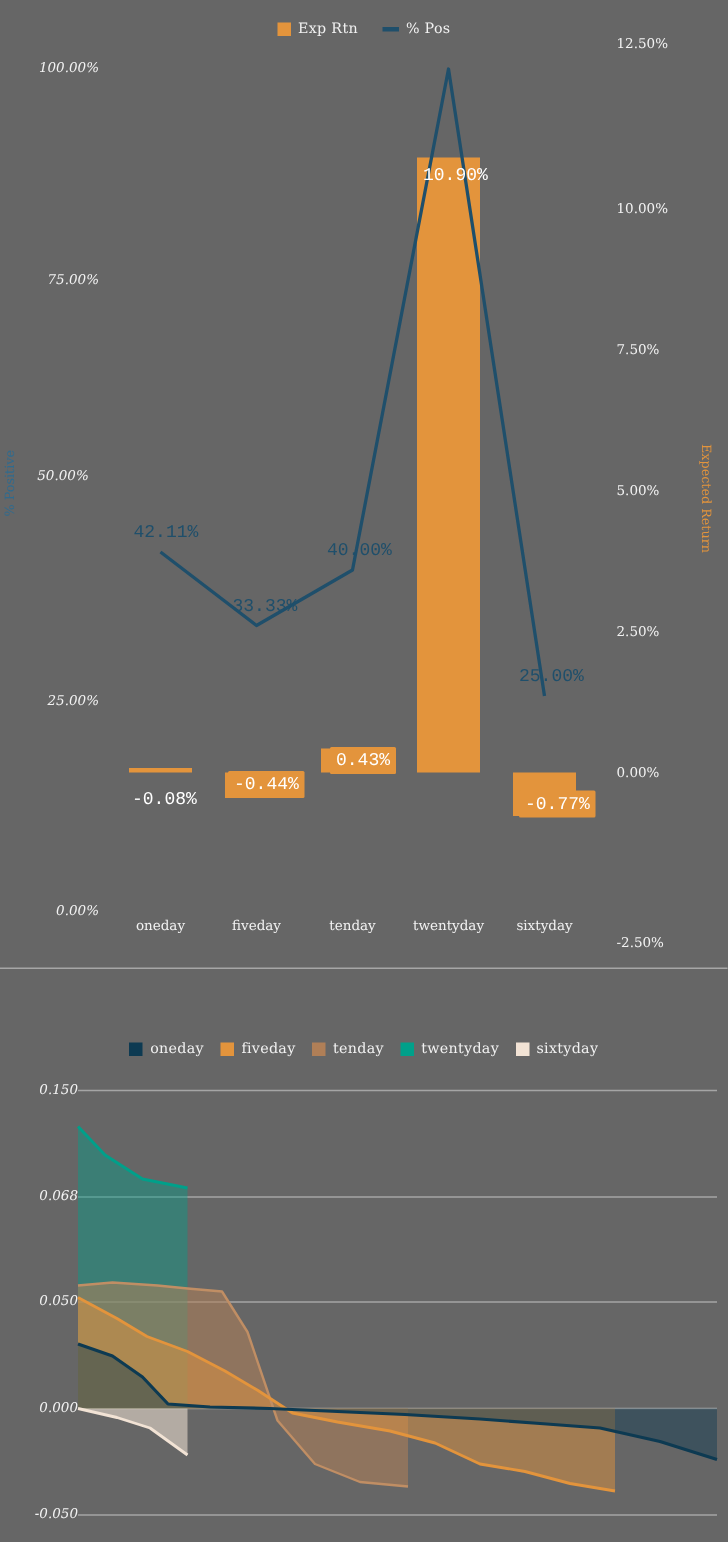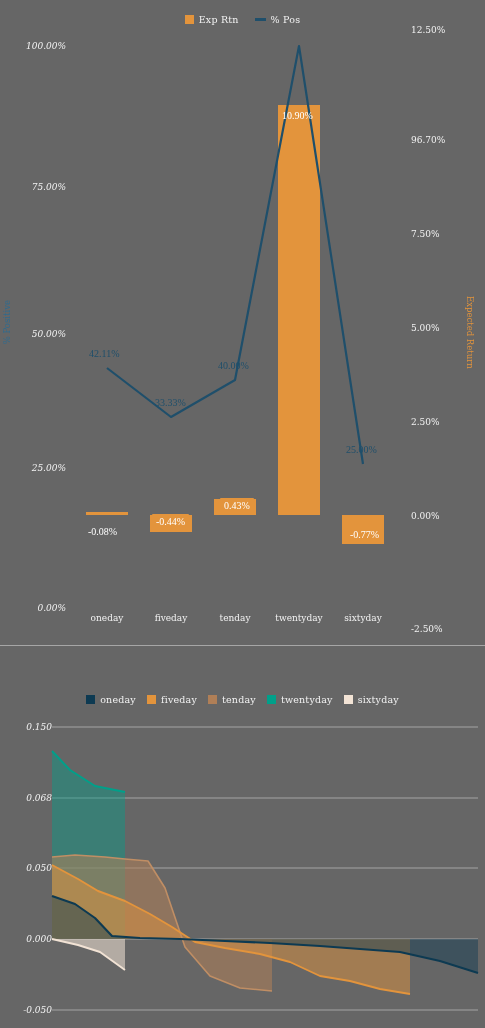--- a/index.html
+++ b/index.html
@@ -20,21 +20,21 @@
   .leg-label{white-space:nowrap;}
 
   .axlabel{position:absolute;font-size:9px;white-space:nowrap;}
   .ax-left{text-align:right;font-style:italic;}
   .vtitle{position:absolute;font-size:8.5px;white-space:nowrap;
           writing-mode:vertical-rl;}
   #ytitle-left{transform:rotate(180deg);left:2px;top:300px;color:#2f6b8f;}
   #ytitle-right{left:465px;top:296px;color:#e3943c;}
 
   svg{display:block;position:absolute;left:0;top:0;overflow:visible;}
-  .dlabel{position:absolute;font-size:10px;white-space:nowrap;font-family:Liberation Serif, serif;}
+  .dlabel{position:absolute;font-size:12px;white-space:nowrap;font-family:Liberation Mono, monospace;}
   .dlabel.pos{color:#1f4f6b;}
   .dlabel.bar{color:#ffffff;background:#e3943c;padding:2px 4px;border-radius:1px;}
   .dlabel.barplain{color:#ffffff;}
   .cat{position:absolute;font-size:9px;text-align:center;white-space:nowrap;}
 </style>
 </head>
 <body>
 
 <div class="panel" id="top-panel">
 
@@ -44,26 +44,26 @@
       <span class="leg-label">Exp Rtn</span>
     </span>
     <span class="leg-item">
       <span class="sw line" style="background:#1f4f6b"></span>
       <span class="leg-label">% Pos</span>
     </span>
   </div>
 
   <div class="axlabel ax-left" style="left:18px;top:41px;width:48px;">100.00%</div>
   <div class="axlabel ax-left" style="left:18px;top:182px;width:48px;">75.00%</div>
-  <div class="axlabel ax-left" style="left:18px;top:329px;width:48px;">50.00%</div>
+  <div class="axlabel ax-left" style="left:18px;top:313px;width:48px;text-align:center;">50.00%</div>
   <div class="axlabel ax-left" style="left:18px;top:463px;width:48px;">25.00%</div>
   <div class="axlabel ax-left" style="left:18px;top:603px;width:48px;">0.00%</div>
 
   <div class="axlabel" style="left:411px;top:25px;">12.50%</div>
-  <div class="axlabel" style="left:411px;top:135px;">96.70%</div>
+  <div class="axlabel" style="left:411px;top:135px;">10.00%</div>
   <div class="axlabel" style="left:411px;top:229px;">7.50%</div>
   <div class="axlabel" style="left:411px;top:323px;">5.00%</div>
   <div class="axlabel" style="left:411px;top:417px;">2.50%</div>
   <div class="axlabel" style="left:411px;top:511px;">0.00%</div>
   <div class="axlabel" style="left:411px;top:624px;text-align:right;">-2.50%</div>
 
   <div class="vtitle" id="ytitle-left">% Positive</div>
   <div class="vtitle" id="ytitle-right">Expected Return</div>
 
   <svg width="485" height="646">

